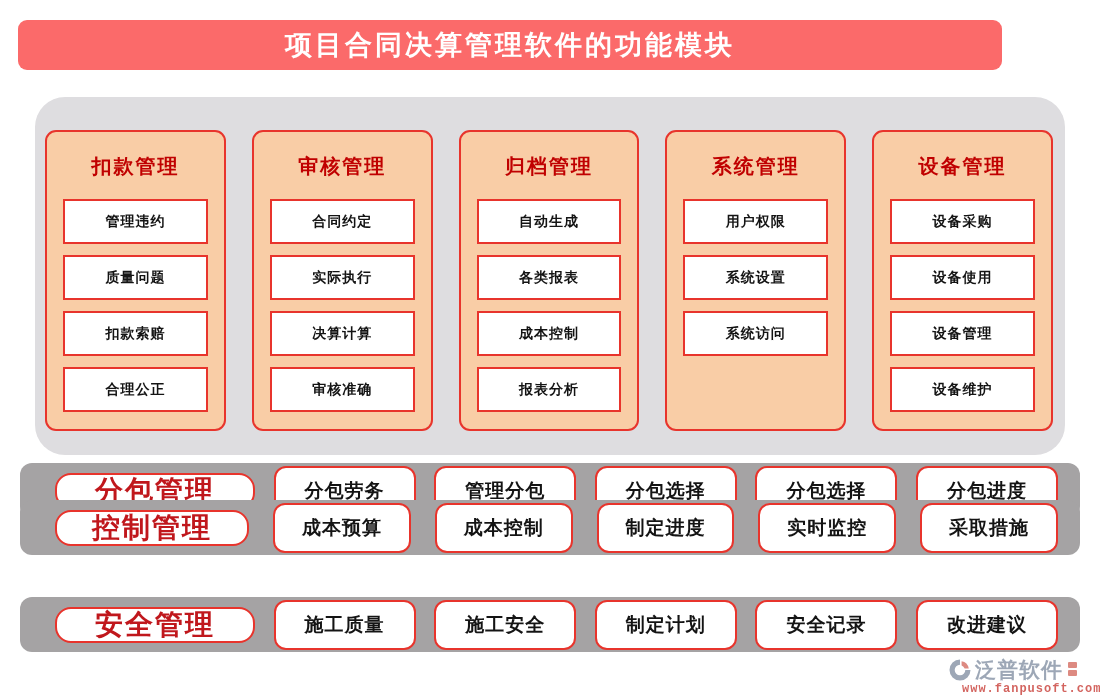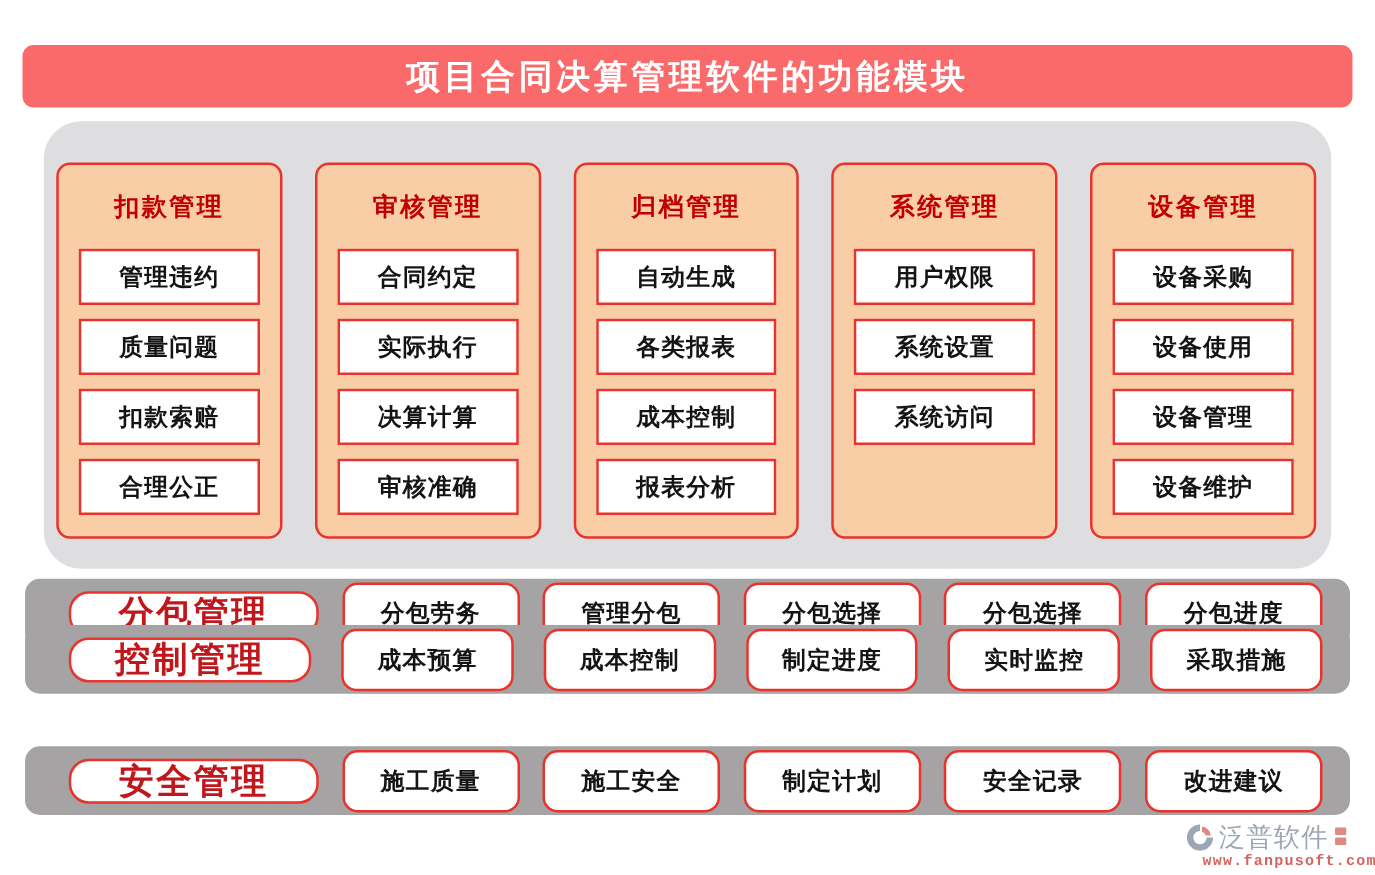--- a/index.html
+++ b/index.html
@@ -1,53 +1,53 @@
 <!DOCTYPE html>
 <html><head>
 <meta charset="utf-8">
 <style>
   * { margin:0; padding:0; box-sizing:border-box; }
   html,body { width:1100px; height:700px; background:#ffffff;
     font-family:"Liberation Serif","DejaVu Serif",serif; }
   .stage { position:relative; width:1100px; height:700px; overflow:hidden; background:#fff; }
 
   
-  .banner { position:absolute; left:18px; top:36px; width:1064px; height:50px;
+  .banner { position:absolute; left:18px; top:20px; width:984px; height:50px;
     background:#fb6a6a; border-radius:9px; display:flex; align-items:center; justify-content:center; }
   .banner-text { color:#ffffff; font-size:27px; font-weight:bold; letter-spacing:3px; }
 
   
   .panel { position:absolute; left:35px; top:97px; width:1030px; height:358px;
     background:#dedde0; border-radius:30px; display:flex; gap:26px; padding:33px 12px 0 10px; }
   .card { width:184px; height:301px; background:#f9cda6; border:2px solid #e8342c;
     border-radius:11px; text-align:center; }
   .card-title { margin-top:20px; height:28px; line-height:28px; font-size:20px;
     font-weight:bold; color:#c00000; letter-spacing:2px; }
   .card-items { margin-top:19px; }
   .card-item { margin:0 16px 11px 16px; height:45px; background:#ffffff;
     border:2px solid #e8342c; display:flex; align-items:center; justify-content:center;
-    font-size:19px; font-weight:bold; color:#141414; letter-spacing:1px; cursor:pointer; }
+    font-size:14px; font-weight:bold; color:#141414; letter-spacing:1px; cursor:pointer; }
 
   
   .bar { position:absolute; left:20px; width:1060px; height:55px; background:#a5a3a4;
     border-radius:12px; display:flex; align-items:center; justify-content:space-between;
     padding:0 22px 0 35px; }
   .bar-1 { top:463px; } .bar-2 { top:500px;gap:24px; } .bar-3 { top:597px; }
   .bar-label { width:200px; height:36px; background:#ffffff; border:2px solid #e8342c;
     border-radius:16px; display:flex; align-items:center; justify-content:center;
     font-size:28px; font-weight:bold; color:#c0171c; letter-spacing:2px; cursor:pointer; }
   .bar-btn { width:142px; height:50px; background:#ffffff; border:2px solid #e8342c;
     border-radius:12px; display:flex; align-items:center; justify-content:center;
     font-size:19px; font-weight:bold; color:#141414; letter-spacing:1px; cursor:pointer; }
 
   
   .logo { position:absolute; right:6px; bottom:4px; width:146px; opacity:0.85; }
   .logo-row { display:flex; align-items:center; gap:3px; }
   .logo-icon { width:24px; height:24px; flex:0 0 auto; }
-  .logo-brand { font-size:21px; font-weight:normal; color:#8c98aa; letter-spacing:1px; }
+  .logo-brand { font-size:21px; font-weight:bold; color:#8c98aa; letter-spacing:1px; }
   .logo-stamp { width:9px; height:16px; margin-left:2px; display:flex; flex-direction:column; gap:2px; }
   .logo-stamp span { display:block; height:6px; background:#d8766c; border-radius:1px; }
   .logo-url { font-size:12px; font-weight:bold; color:#cc4a44; letter-spacing:1px;
     margin:-2px 0 0 14px; font-family:Liberation Mono, monospace; }
 </style>
 </head>
 <body>
 
 <div class="stage">
 

